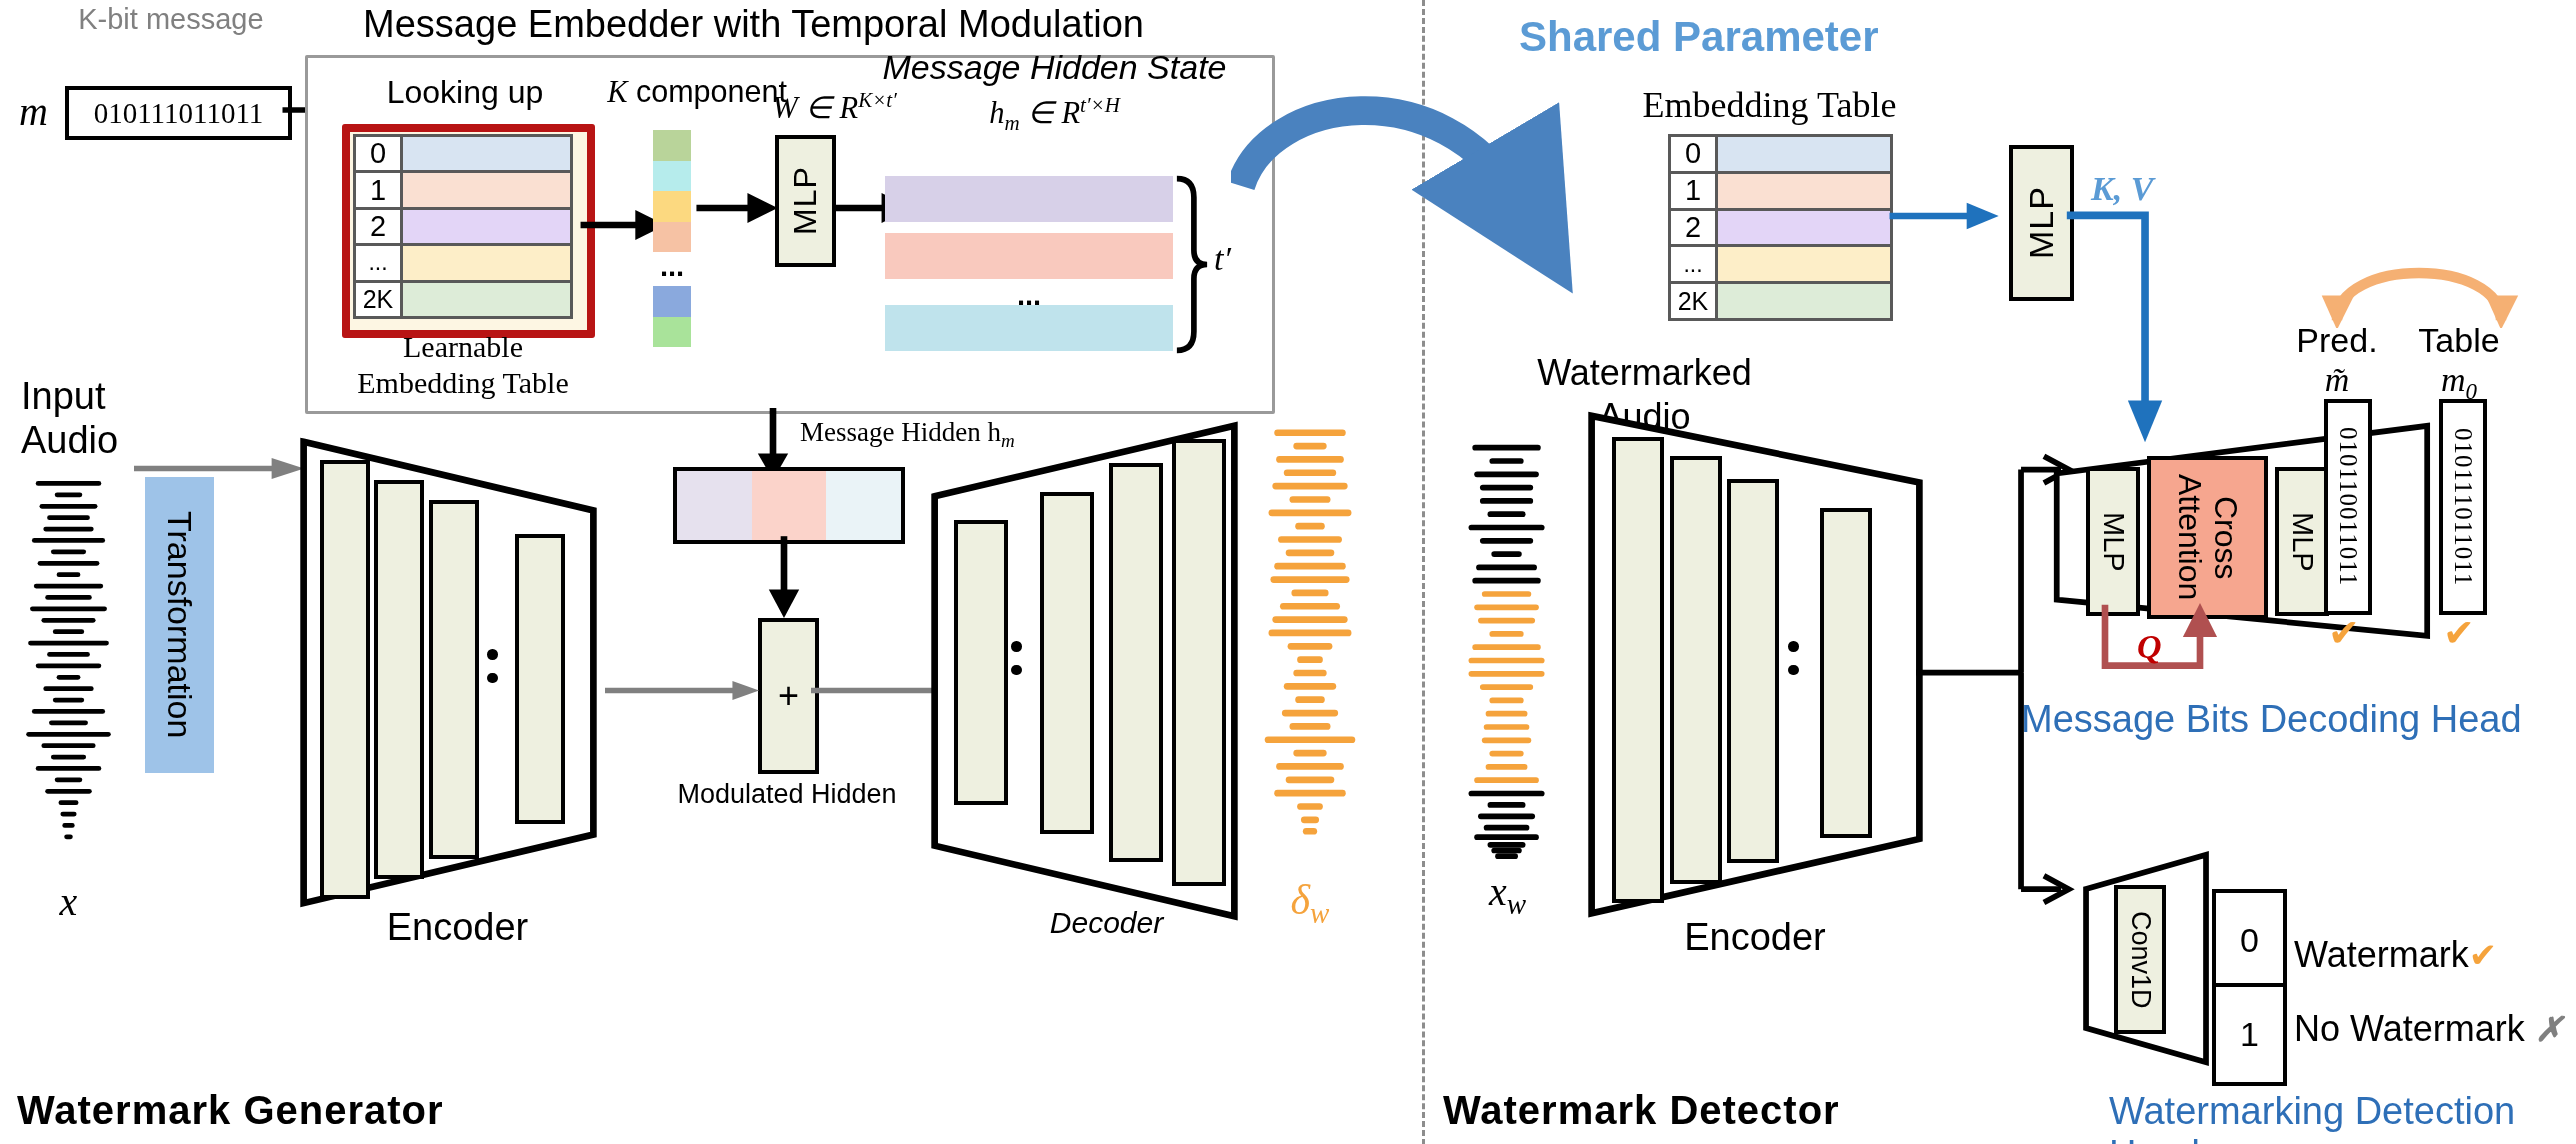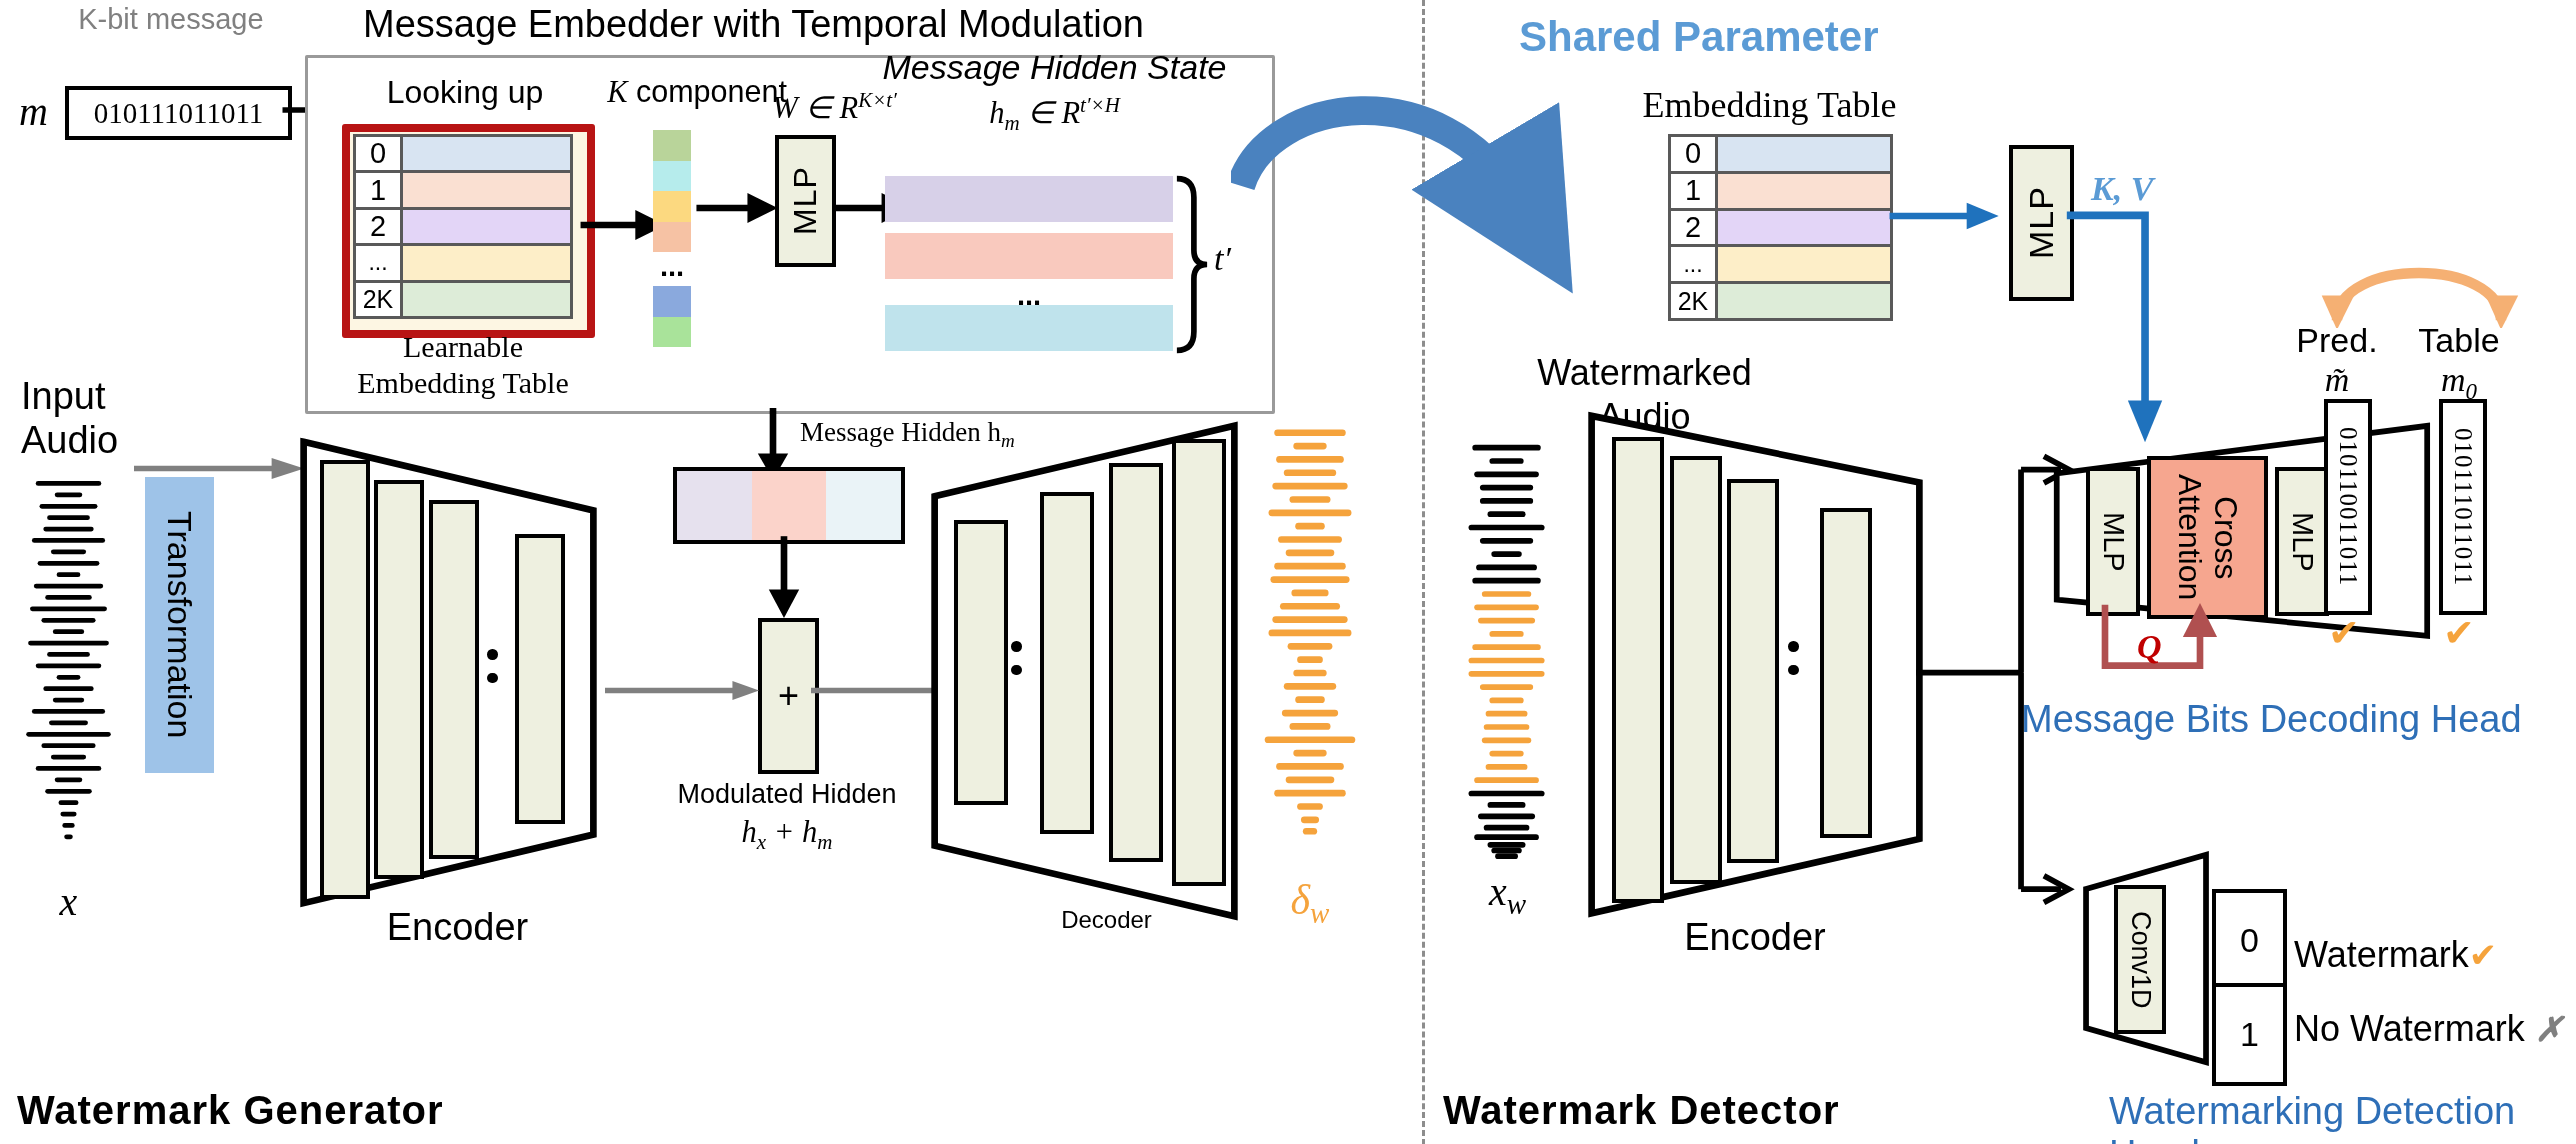--- a/index.html
+++ b/index.html
@@ -244,37 +244,34 @@
   <line x1="0" y1="12" x2="138" y2="12" stroke="#808080" stroke-width="6"></line>
   <polygon points="134,2 162,12 134,22" fill="#808080"></polygon>
 </svg>
 
 <svg class="abs" style="left:811px;top:679px;width:124px;height:23px;" viewBox="0 0 130 24" width="124" height="23">
   <line x1="0" y1="12" x2="130" y2="12" stroke="#808080" stroke-width="6"></line>
 </svg>
 
 <div class="abs ctr" style="left:658px;top:775px;width:258px;font-size:27px;line-height:38px;">
   <div>Modulated Hidden</div>
-  <div class="ital" style="font-size:30.5px;">
-    h<sub style="font-size:21px;">x</sub> + h<sub style="font-size:21px;">m</sub>
-  </div>
 </div>
 
 <svg class="abs" style="left:927px;top:418px;width:315px;height:506px;" viewBox="0 0 330 530" width="315" height="506">
   <polygon points="8,82 322,8 322,522 8,448" fill="#fff" stroke="#000" stroke-width="7"></polygon>
 </svg>
 <div class="abs olive" style="left:954px;top:520px;width:46px;height:277px;"></div>
 <div class="abs" style="left:1009px;top:641px;width:15.3px;height:57px;">
   <div style="width:10.5px;height:10.5px;border-radius:50%;background:#000;margin:0 auto 13.4px;"></div>
   <div style="width:10.5px;height:10.5px;border-radius:50%;background:#000;margin:0 auto;"></div>
 </div>
 <div class="abs olive" style="left:1040px;top:492px;width:46px;height:334px;"></div>
 <div class="abs olive" style="left:1109px;top:463px;width:46px;height:391px;"></div>
 <div class="abs olive" style="left:1172px;top:439px;width:46px;height:439px;"></div>
-<div class="abs ctr" style="left:954px;top:906px;width:305px;font-size:24px;">Decoder</div>
+<div class="abs ctr" style="left:954px;top:906px;width:305px;font-size:30px;font-style:italic;">Decoder</div>
 
 <svg class="abs" style="left:1264px;top:427px;width:92px;height:410px;" viewBox="0 0 96 430" width="92" height="410">
   <g stroke="#f5a33c" stroke-width="7" stroke-linecap="round">
     <line x1="14" y1="6" x2="82" y2="6"></line>
       <line x1="34" y1="20" x2="62" y2="20"></line>
     <line x1="16" y1="34" x2="80" y2="34"></line>
       <line x1="24" y1="48" x2="72" y2="48"></line>
     <line x1="12" y1="62" x2="84" y2="62"></line>
       <line x1="30" y1="76" x2="66" y2="76"></line>
     <line x1="8" y1="90" x2="88" y2="90"></line>

